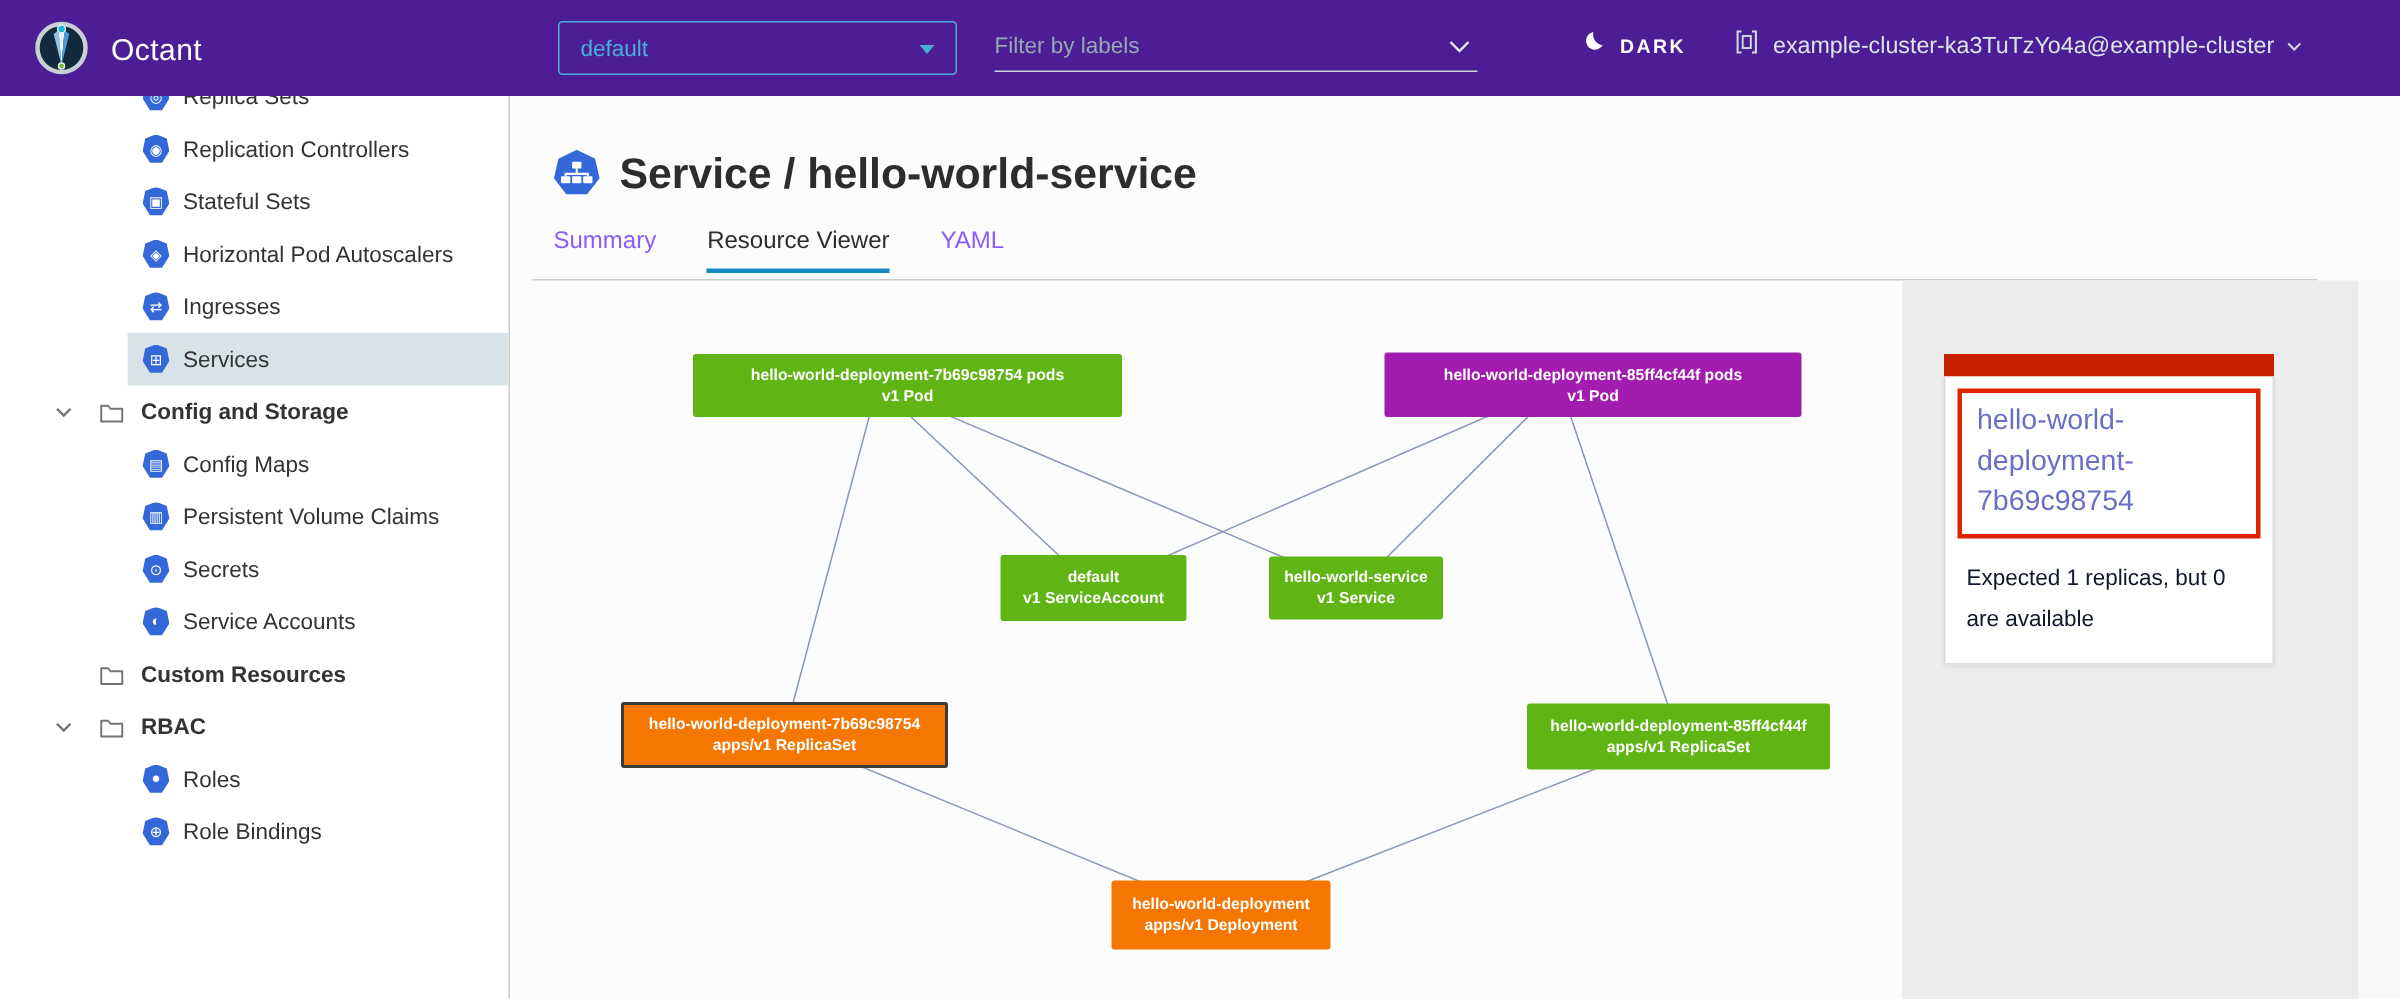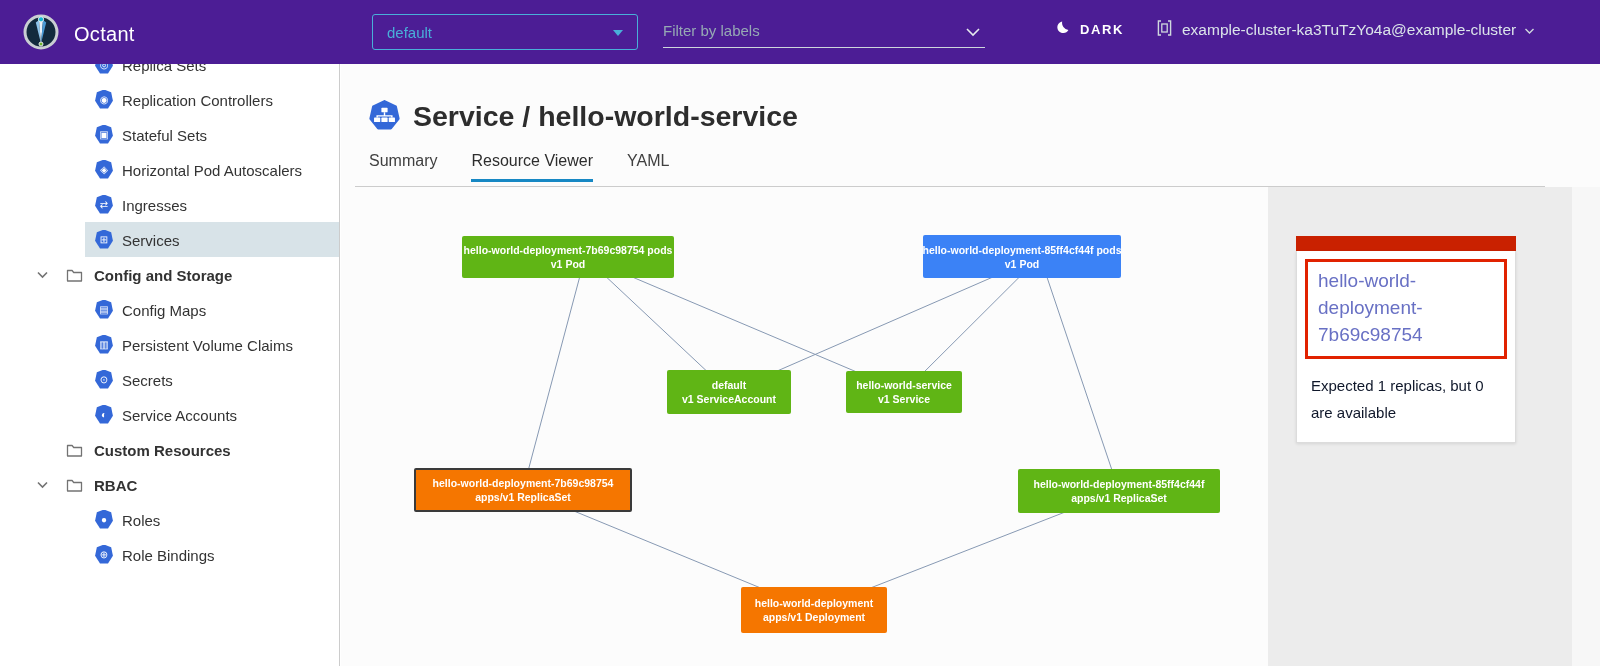--- a/index.html
+++ b/index.html
@@ -34,21 +34,21 @@
   .sb-row .ricon { left:94px; width:20px; height:20px; background:#3468d8; color:#fff; font-size:10px; justify-content:center;
                    clip-path:polygon(50% 0%, 85.8% 14.1%, 94.6% 56.2%, 70% 95.2%, 30% 95.2%, 5.4% 56.2%, 14.2% 14.1%); }
   .sb-row .lbl { left:122px; white-space:nowrap; }
   .sb-row.section .lbl { left:94px; font-weight:bold; }
 
   
   .main { position:absolute; left:341px; top:64px; width:1259px; height:602px; background:#fcfcfc; }
   .page-title-row { position:absolute; left:28px; top:36px; display:flex; }
   .page-title { font-size:28.5px; color:#2d2d2d; margin-left:13px; }
   .tab-bar { position:absolute; left:28px; top:88px; display:flex; gap:34px; }
-  .tab { font-size:16px; color:#404040; padding-bottom:9px; cursor:pointer; }
+  .tab { font-size:16px; color:#8b5cf6; padding-bottom:9px; cursor:pointer; }
   .tab.active { color:#2d2d2d; border-bottom:3px solid #1788c4; }
   .divider { position:absolute; left:14px; top:122px; width:1190px; border-bottom:1px solid #ccc; }
 
   
   .graph-edges { position:absolute; left:0; top:0; pointer-events:none; }
   .gnode { position:absolute; display:flex; flex-direction:column; align-items:center; justify-content:center;
            color:#fff; font-size:10.5px; font-weight:bold; line-height:14px; text-align:center; white-space:nowrap;
            border-radius:2px; cursor:pointer; }
   .gnode.gsel { border:2px solid #3a3a3a; }
 
@@ -236,25 +236,25 @@
         <line x1="244" y1="193" x2="388" y2="328" stroke="#8799b3" stroke-width="1"></line>
         <line x1="244" y1="193" x2="563" y2="328" stroke="#8799b3" stroke-width="1"></line>
         <line x1="244" y1="193" x2="182" y2="426" stroke="#8799b3" stroke-width="1"></line>
         <line x1="699" y1="192.5" x2="388" y2="328" stroke="#8799b3" stroke-width="1"></line>
         <line x1="699" y1="192.5" x2="563" y2="328" stroke="#8799b3" stroke-width="1"></line>
         <line x1="699" y1="192.5" x2="778" y2="427" stroke="#8799b3" stroke-width="1"></line>
         <line x1="182" y1="426" x2="473" y2="546" stroke="#8799b3" stroke-width="1"></line>
         <line x1="778" y1="427" x2="473" y2="546" stroke="#8799b3" stroke-width="1"></line>
       </svg>
     <div>
-        <div class="gnode" style="left: 121px; top: 172px; width: 212px; height: 42px; background: rgb(96, 181, 21);">
+        <div class="gnode" style="left: 121px; top: 172px; width: 286px; height: 42px; background: rgb(96, 181, 21);">
           <div>hello-world-deployment-7b69c98754 pods</div>
           <div>v1 Pod</div>
         </div>
-        <div class="gnode" style="left: 582px; top: 171px; width: 198px; height: 43px; background: #3b82f6;">
+        <div class="gnode" style="left: 582px; top: 171px; width: 278px; height: 43px; background: #a21caf;">
           <div>hello-world-deployment-85ff4cf44f pods</div>
           <div>v1 Pod</div>
         </div>
         <div class="gnode" style="left: 326px; top: 306px; width: 124px; height: 44px; background: rgb(96, 181, 21);">
           <div>default</div>
           <div>v1 ServiceAccount</div>
         </div>
         <div class="gnode" style="left: 505px; top: 307px; width: 116px; height: 42px; background: rgb(96, 181, 21);">
           <div>hello-world-service</div>
           <div>v1 Service</div>

